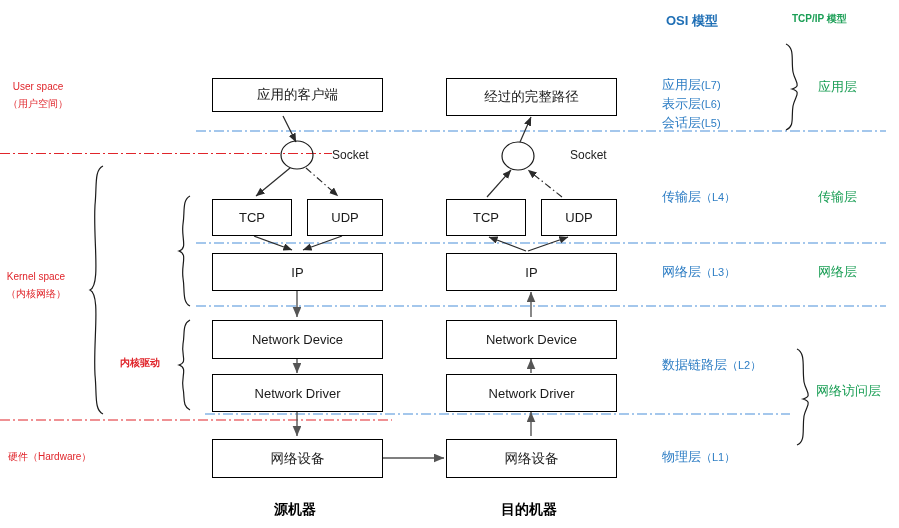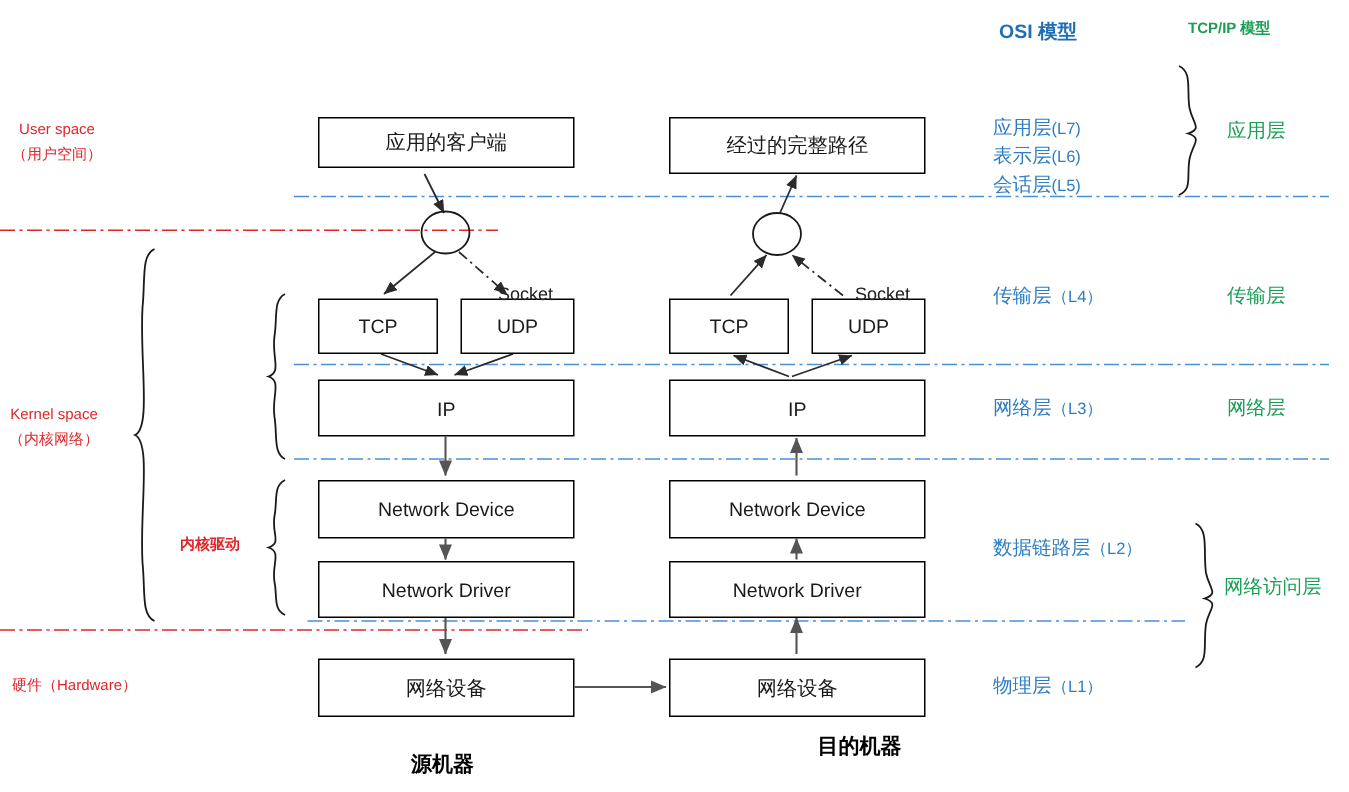--- a/index.html
+++ b/index.html
@@ -27,21 +27,21 @@
 
   .red{color:#e0252b;font-size:10px;text-align:center;}
 
   .boxlabel{
     position:absolute;display:flex;align-items:center;justify-content:center;
     border:1px solid #000;background:#fff;font-size:13px;color:#1a1a1a;
     box-sizing:border-box;
   }
   .boxlabel.cn{font-size:13.5px;}
 
-  .socketlbl{font-size:12px;color:#222;margin-top:41px;}
+  .socketlbl{font-size:12px;color:#222;}
   .machine{font-size:14px;font-weight:bold;color:#000;}
 </style>
 </head>
 <body>
 
 <div id="stage">
 
   <svg id="layer" viewBox="0 0 899 528" xmlns="http://www.w3.org/2000/svg">
     <defs>
       <marker id="ah" markerWidth="9" markerHeight="9" refX="7.2" refY="3.1" orient="auto" markerUnits="strokeWidth">
@@ -174,15 +174,15 @@
   <div class="boxlabel" style="left:446px;top:199px;width:80px;height:37px;">TCP</div>
   <div class="boxlabel" style="left:541px;top:199px;width:76px;height:37px;">UDP</div>
   <div class="boxlabel" style="left:446px;top:253px;width:171px;height:38px;">IP</div>
   <div class="boxlabel" style="left:446px;top:320px;width:171px;height:39px;">Network Device</div>
   <div class="boxlabel" style="left:446px;top:374px;width:171px;height:38px;">Network Driver</div>
   <div class="boxlabel cn" style="left:446px;top:439px;width:171px;height:39px;">网络设备</div>
 
   <div class="lbl socketlbl" style="left:570px;top:148px;">Socket</div>
 
   <div class="lbl machine" style="left:274px;top:501px;">源机器</div>
-  <div class="lbl machine" style="left:501px;top:489px;margin-left:44px;">目的机器</div>
+  <div class="lbl machine" style="left:501px;top:501px;">目的机器</div>
 
 </div>
 
 </body></html>

